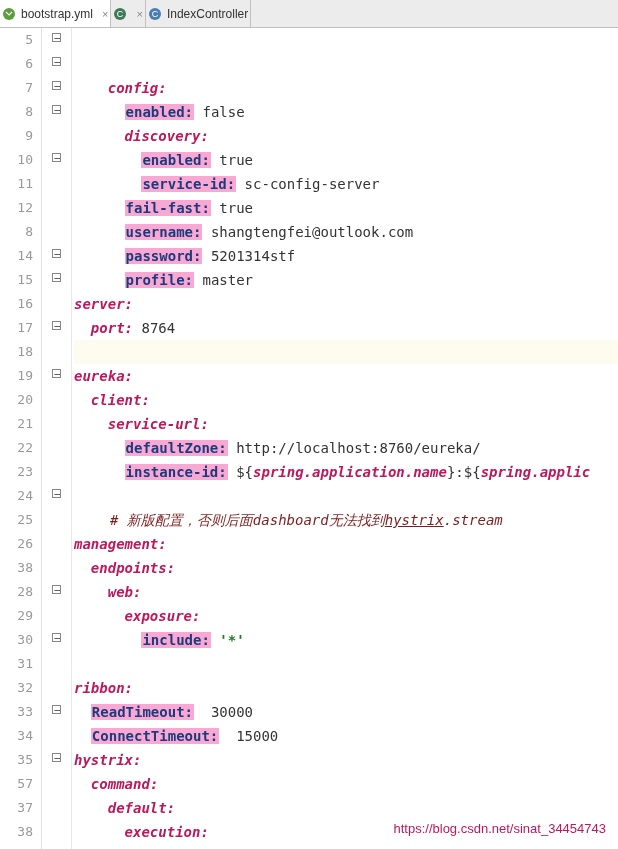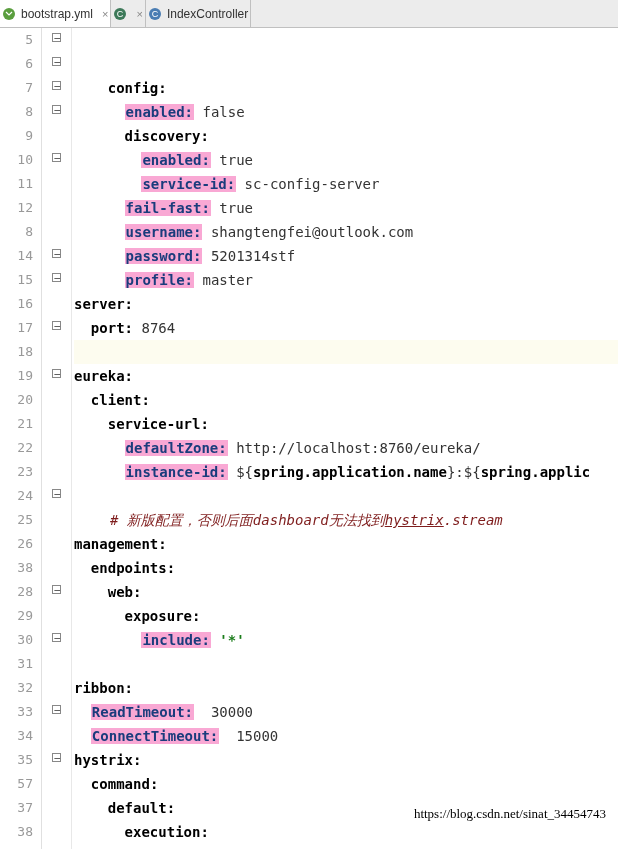--- a/index.html
+++ b/index.html
@@ -89,32 +89,32 @@
     .code {
       flex: 1;
       line-height: 24px;
       padding-left: 2px;
       white-space: pre;
       overflow: hidden;
       position: relative;
     }
     .line { height: 24px; }
     .line.hl { background: #fdfcef; }
-    .key { color: #000000; font-weight: bold; }
+    .key { color: #be185d; font-weight: bold; font-style: italic; }
     .key-hl { background: #f9a8d4; color: #1a3c7c; font-weight: bold; padding: 0 1px; }
     .val-plain { color: #333; }
     .str-q { color: #1a7c1a; font-weight: bold; }
     .comment { color: #7f1d1d; font-style: italic; margin-left: 36px; }
     .comment-em { font-style: italic; }
     .watermark {
       position: absolute;
-      bottom: 23px;
+      bottom: 8px;
       right: 12px;
-      color: #000000;
-      font-family: Liberation Serif, serif;
+      color: #be185d;
+      font-family: Liberation Sans, sans-serif;
       font-size: 13px;
       pointer-events: none;
     }
   </style>
 </head>
 <body>
 
 <div class="tabs">
   <div class="tab active">
     <span class="tab-icon">

